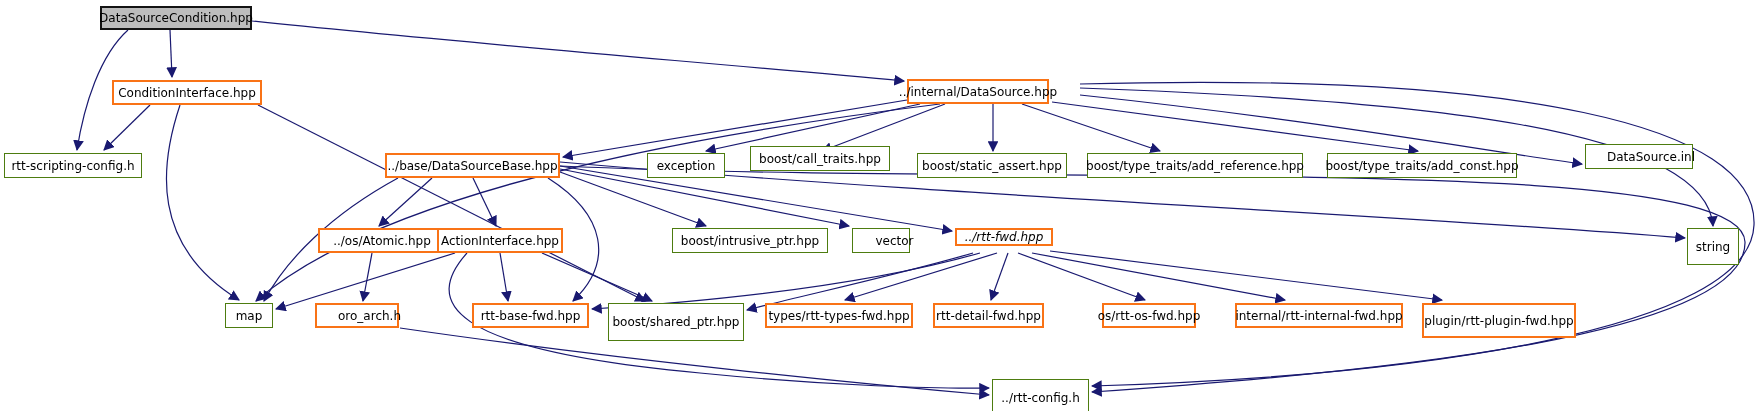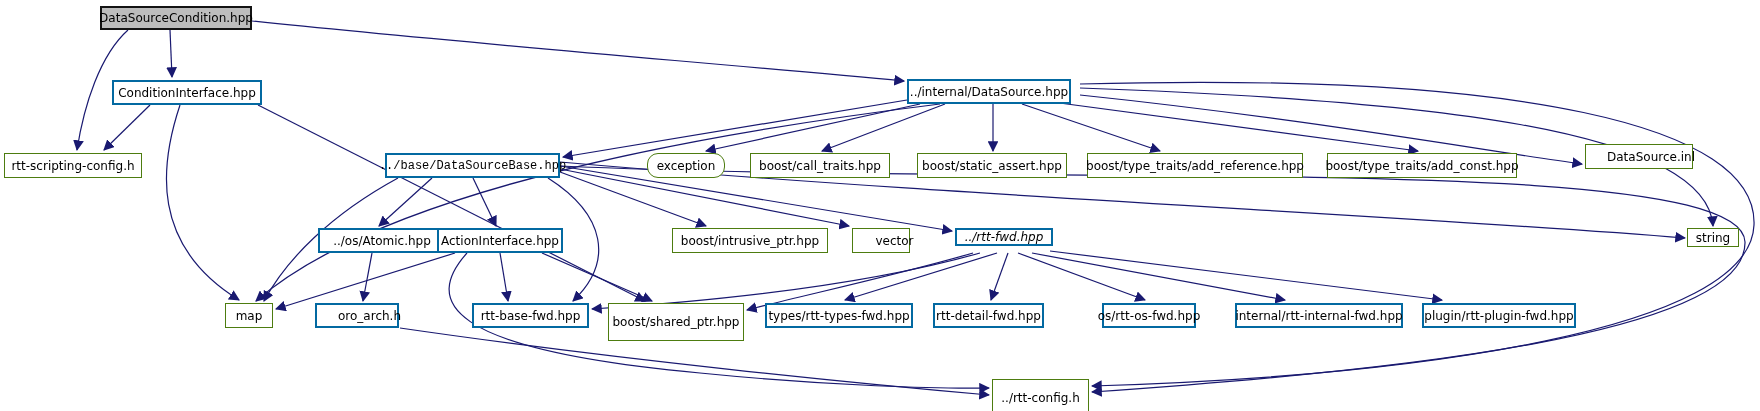--- a/index.html
+++ b/index.html
@@ -3,21 +3,21 @@
 <meta charset="utf-8">
 <style>
   html,body{margin:0;padding:0;background:#ffffff;}
   #canvas{position:relative;width:1760px;height:411px;background:#ffffff;overflow:hidden;
           font-family:"DejaVu Sans","Liberation Sans",sans-serif;}
   #edges{position:absolute;left:0;top:0;width:1760px;height:411px;}
   .node{position:absolute;display:flex;align-items:center;justify-content:center;
         background:#ffffff;color:#000;font-size:12px;white-space:nowrap;
         box-sizing:border-box;padding:0 3px;}
   .node.main{background:#bdbdbd;border:2px solid #141414;}
-  .node.doc{border:2px solid #0369a1;}
+  .node.doc{border:2px solid #f97316;}
   .node.ext{border:1px solid #4d7c0f;}
   path.edge{fill:none;stroke-width:1.2px;}
 </style>
 </head>
 <body>
 
 <div id="canvas">
   <svg id="edges" width="1760" height="411" viewBox="0 0 1760 411">
     <defs>
       <marker id="arrow" viewBox="0 0 10 10" refX="9" refY="5" markerWidth="9" markerHeight="9" orient="auto">
@@ -61,39 +61,39 @@
         <path d="M997,253 L845,300" class="edge" stroke="#191970" marker-end="url(#arrow)"></path>
         <path d="M1008,253 L991,300" class="edge" stroke="#191970" marker-end="url(#arrow)"></path>
         <path d="M1018,253 L1145,300" class="edge" stroke="#191970" marker-end="url(#arrow)"></path>
         <path d="M1032,253 L1285,300" class="edge" stroke="#191970" marker-end="url(#arrow)"></path>
         <path d="M1050,251 L1442,300" class="edge" stroke="#191970" marker-end="url(#arrow)"></path>
       </g>
   </svg>
   <div id="nodes">
       <div class="node main" style="left: 100px; top: 6px; width: 152px; height: 24px;">DataSourceCondition.hpp</div>
       <div class="node doc" style="left: 112px; top: 80px; width: 150px; height: 25px;">ConditionInterface.hpp</div>
-      <div class="node doc" style="left: 907px; top: 79px; width: 164px; height: 25px;">../internal/DataSource.hpp</div>
+      <div class="node doc" style="left: 907px; top: 79px; width: 142px; height: 25px;">../internal/DataSource.hpp</div>
       <div class="node ext" style="left: 4px; top: 153px; width: 138px; height: 25px;">rtt-scripting-config.h</div>
-      <div class="node doc" style="left: 385px; top: 153px; width: 175px; height: 25px; font-family: Liberation Mono, monospace;">../base/DataSourceBase.hpp</div>
-      <div class="node ext" style="left: 647px; top: 153px; width: 78px; height: 25px; border-radius: 11px;">exception</div>
-      <div class="node ext" style="left: 750px; top: 153px; width: 140px; height: 25px;">boost/call_traits.hpp</div>
+      <div class="node doc" style="left: 385px; top: 153px; width: 175px; height: 25px;">../base/DataSourceBase.hpp</div>
+      <div class="node ext" style="left: 647px; top: 153px; width: 78px; height: 25px;">exception</div>
+      <div class="node ext" style="left: 750px; top: 146px; width: 140px; height: 25px;">boost/call_traits.hpp</div>
       <div class="node ext" style="left: 917px; top: 153px; width: 150px; height: 25px;">boost/static_assert.hpp</div>
       <div class="node ext" style="left: 1087px; top: 153px; width: 216px; height: 25px;">boost/type_traits/add_reference.hpp</div>
       <div class="node ext" style="left: 1327px; top: 153px; width: 190px; height: 25px;">boost/type_traits/add_const.hpp</div>
       <div class="node ext" style="left: 1585px; top: 144px; width: 108px; height: 25px; padding-left: 27px;">DataSource.inl</div>
       <div class="node doc" style="left: 318px; top: 228px; width: 128px; height: 25px;">../os/Atomic.hpp</div>
       <div class="node doc" style="left: 437px; top: 228px; width: 126px; height: 25px;">ActionInterface.hpp</div>
       <div class="node ext" style="left: 672px; top: 228px; width: 156px; height: 25px;">boost/intrusive_ptr.hpp</div>
       <div class="node ext" style="left: 852px; top: 228px; width: 58px; height: 25px; padding-left: 30px;">vector</div>
       <div class="node doc" style="left: 955px; top: 228px; width: 98px; height: 18px; font-style: italic;">../rtt-fwd.hpp</div>
-      <div class="node ext" style="left: 1687px; top: 228px; width: 52px; height: 19px;">string</div>
+      <div class="node ext" style="left: 1687px; top: 228px; width: 52px; height: 37px;">string</div>
       <div class="node ext" style="left: 225px; top: 303px; width: 48px; height: 25px;">map</div>
       <div class="node doc" style="left: 315px; top: 303px; width: 84px; height: 25px; padding-left: 28px;">oro_arch.h</div>
       <div class="node doc" style="left: 472px; top: 303px; width: 117px; height: 25px;">rtt-base-fwd.hpp</div>
       <div class="node ext" style="left: 608px; top: 303px; width: 136px; height: 38px;">boost/shared_ptr.hpp</div>
       <div class="node doc" style="left: 765px; top: 303px; width: 148px; height: 25px;">types/rtt-types-fwd.hpp</div>
       <div class="node doc" style="left: 933px; top: 303px; width: 111px; height: 25px;">rtt-detail-fwd.hpp</div>
       <div class="node doc" style="left: 1102px; top: 303px; width: 94px; height: 25px;">os/rtt-os-fwd.hpp</div>
       <div class="node doc" style="left: 1235px; top: 303px; width: 168px; height: 25px;">internal/rtt-internal-fwd.hpp</div>
-      <div class="node doc" style="left: 1422px; top: 303px; width: 154px; height: 25px;">plugin/rtt-plugin-fwd.hpp</div>
+      <div class="node doc" style="left: 1422px; top: 303px; width: 154px; height: 35px;">plugin/rtt-plugin-fwd.hpp</div>
       <div class="node ext" style="left: 992px; top: 379px; width: 97px; height: 37px;">../rtt-config.h</div>
     </div>
 </div>
 
 </body></html>

